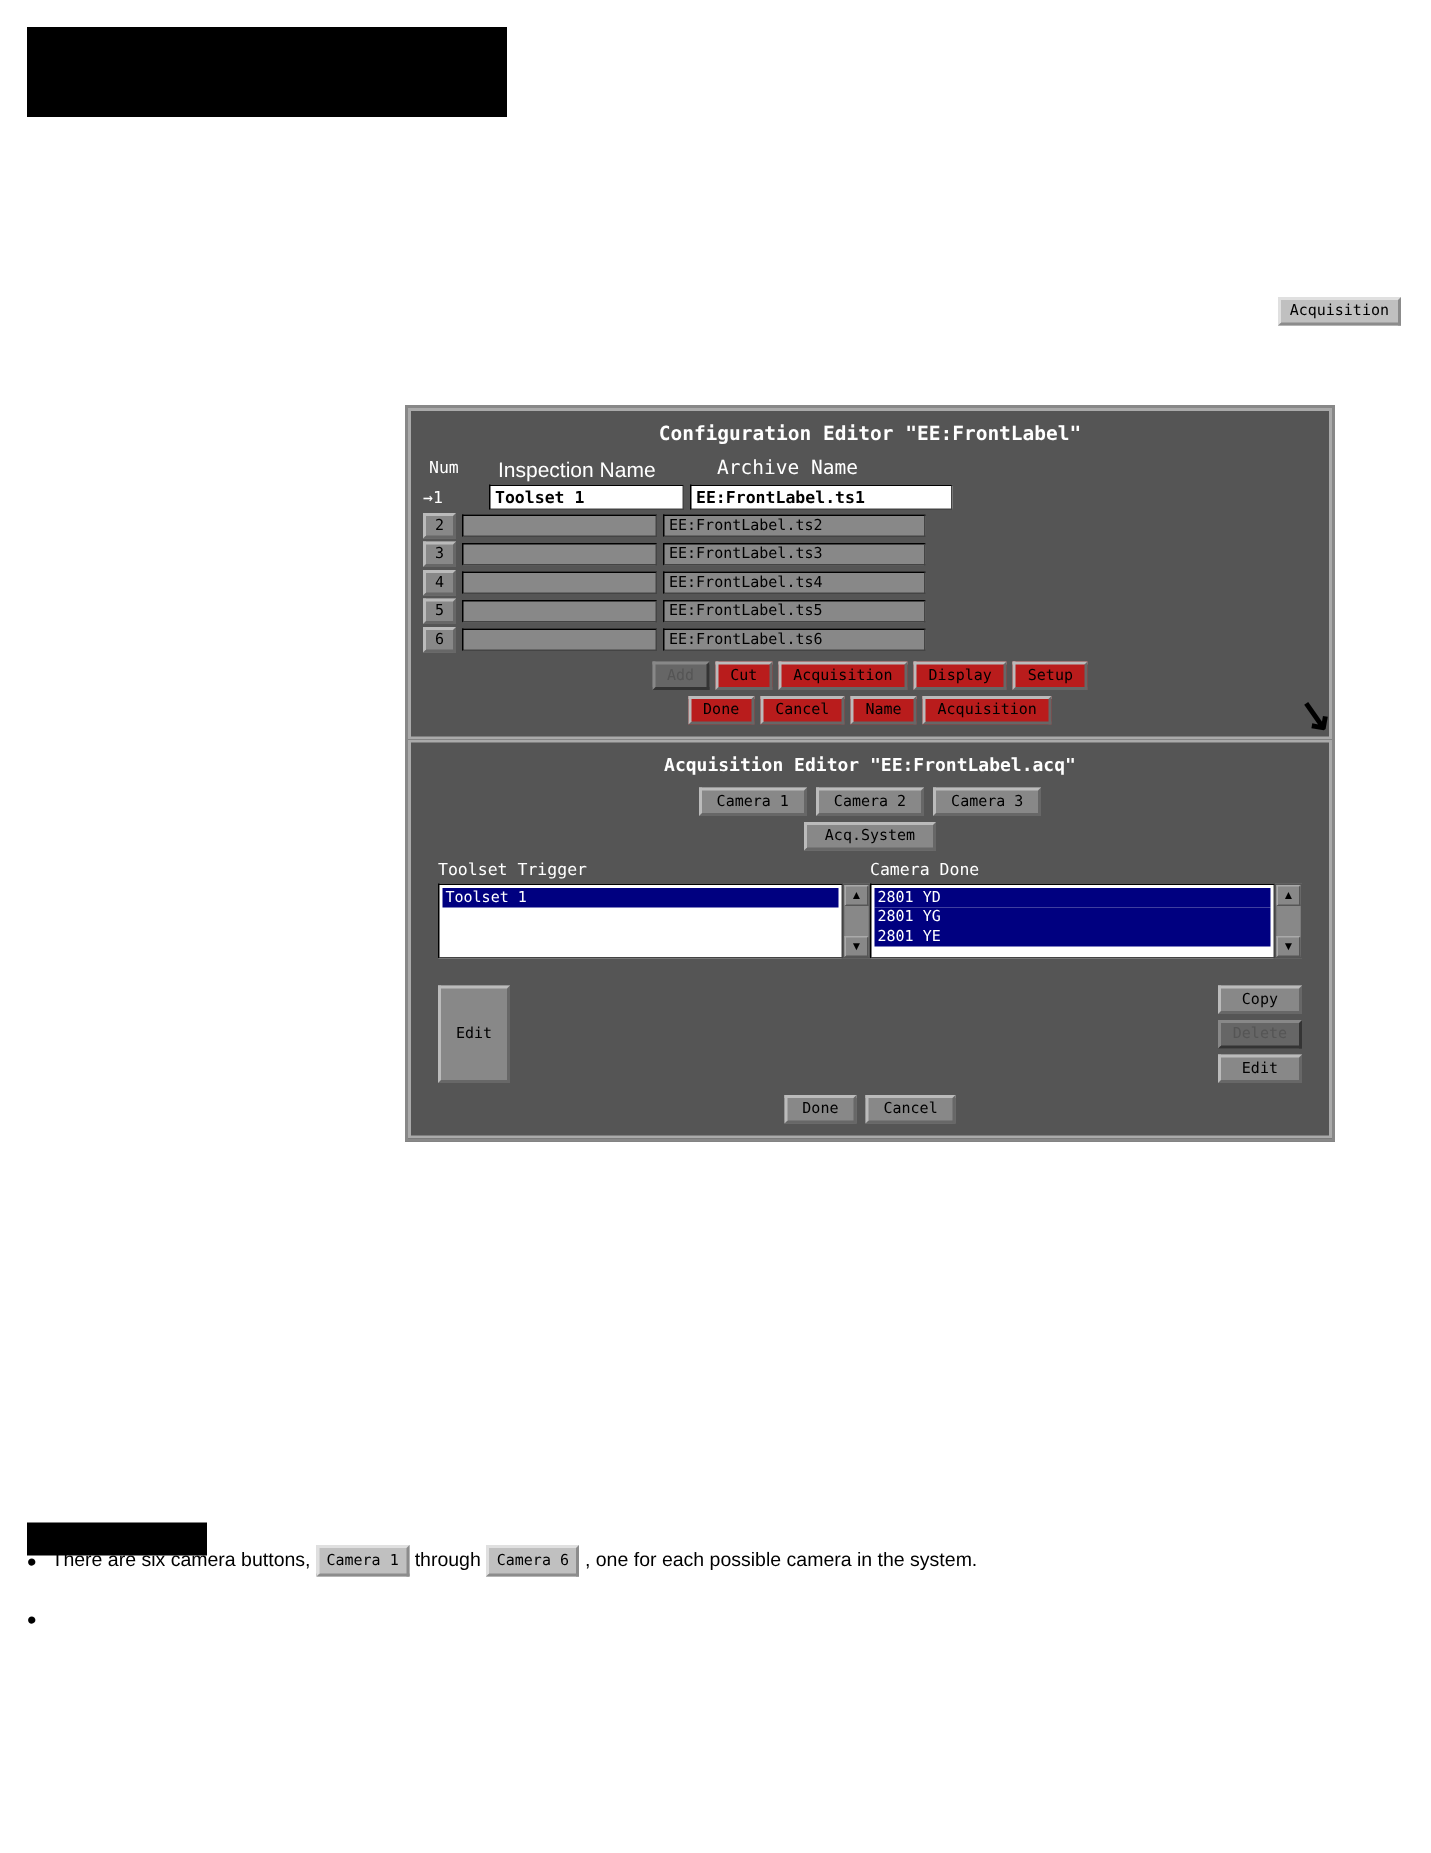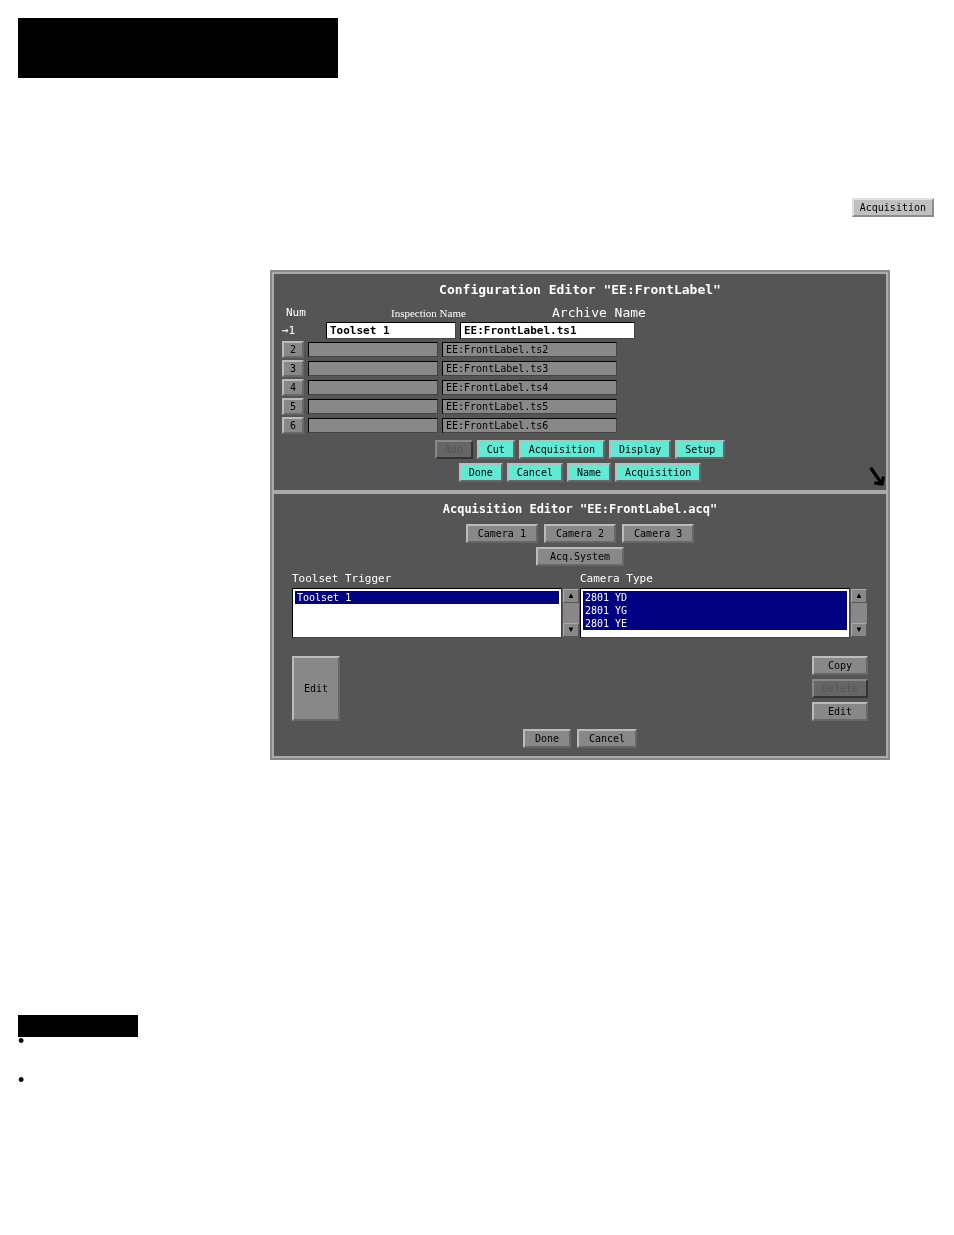--- a/index.html
+++ b/index.html
@@ -124,21 +124,21 @@
     }
 
     .config-btn-row {
       display: flex;
       gap: 4px;
       margin-top: 6px;
       justify-content: center;
     }
 
     .config-btn {
-      background: #5eead4;
+      background: #b91c1c;
       border: 2px outset #bbb;
       color: #000;
       font-family: monospace;
       font-size: 10px;
       padding: 2px 8px;
       cursor: pointer;
     }
 
     .config-btn-disabled {
       background: #666;
@@ -381,23 +381,23 @@
 
 <div class="header-bar"></div>
 
 <button class="acq-btn-top">Acquisition</button>
 
 <div class="ui-container">
 
   <div class="config-editor">
     <div class="config-editor-title">Configuration Editor "EE:FrontLabel"</div>
 
-    <div style="display:flex; align-items:center; padding: 0 4px; gap:21px; margin-bottom:2px;">
+    <div style="display:flex; align-items:flex-start; padding: 0 4px; gap:6px; margin-bottom:2px;">
       <span style="font-family:monospace; font-size:11px; color:#fff; width:40px;">Num</span>
-      <span style="font-family:Liberation Serif, serif; font-size:11px; color:#fff; width:140px;margin-left:44px;">Inspection Name</span>
+      <span style="font-family:Liberation Sans, sans-serif; font-size:14px; color:#fff; width:140px;">Inspection Name</span>
       <span style="font-family:monospace; font-size:13px; color:#fff;">Archive Name</span>
     </div>
 
     <div class="config-row">
       <span class="row-num-active" style="width:40px;">→1</span>
       <input class="inspection-input-active" type="text" value="Toolset 1" style="">
       <input class="archive-input-active" type="text" value="EE:FrontLabel.ts1" style="font-weight: bold; background: rgb(255, 255, 255);">
     </div>
 
     <div class="config-row">
@@ -473,21 +473,21 @@
           </div>
           <div class="scroll-btns">
             <button class="scroll-btn">▲</button>
             <div style="flex:1; background:#888;"></div>
             <button class="scroll-btn">▼</button>
           </div>
         </div>
       </div>
 
       <div class="acq-col">
-        <div class="acq-col-label">Camera Type</div>
+        <div class="acq-col-label">Camera Done</div>
         <div class="acq-list-container">
           <div class="acq-list">
             <div class="acq-list-item selected">2801 YD</div>
             <div class="acq-list-item selected">2801 YG</div>
             <div class="acq-list-item selected">2801 YE</div>
           </div>
           <div class="scroll-btns">
             <button class="scroll-btn">▲</button>
             <div style="flex:1; background:#888;"></div>
             <button class="scroll-btn">▼</button>
@@ -511,18 +511,25 @@
     </div>
   </div>
 </div>
 
 <div class="bullet-black-bar"></div>
 
 <div class="bottom-content">
 
   <div class="bullet-item" style="margin-top: 70px;">
     <span class="bullet-dot">•</span>
+    <span class="bullet-text">
+      <span>There are six camera buttons,</span>
+      <span class="inline-btn">Camera 1</span>
+      <span>through</span>
+      <span class="inline-btn">Camera 6</span>
+      <span>, one for each possible camera in the system.</span>
+    </span>
   </div>
 
   <div class="bullet-item">
     <span class="bullet-dot">•</span>
   </div>
 </div>
 
 </body></html>

